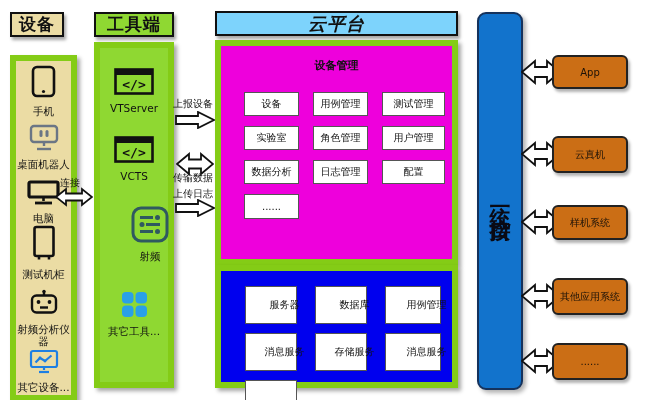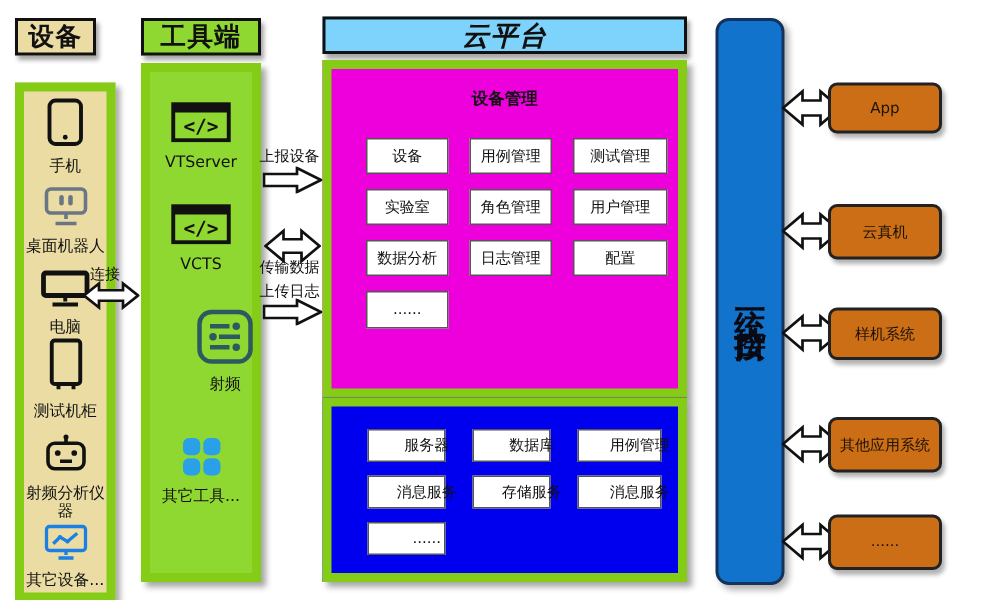--- a/index.html
+++ b/index.html
@@ -35,21 +35,21 @@
     position:absolute; top:46px; left:23px;
     display:grid; grid-template-columns:55px 55px 63px; column-gap:14px; row-gap:10px;
   }
   .mgmt-grid .btn { height:24px; }
 
   
   .infra-grid {
     position:absolute; top:15px; left:24px;
     display:grid; grid-template-columns:52px 52px 56px; column-gap:18px; row-gap:9px;
   }
-  .infra-grid .btn { height:22px;padding-left:27px; }
+  .infra-grid .btn { height:38px;padding-left:27px; }
 
   
   .conn-label { position:absolute; font-size:10px; text-align:left; white-space:nowrap; color:#111; }
   .arrow { position:absolute; }
 
   
   .iface-bar {
     position:absolute; left:477px; top:12px; width:46px; height:378px;
     background:#1273CC; border:2px solid #15325c; border-radius:9px;
     display:flex; align-items:center; justify-content:center;

